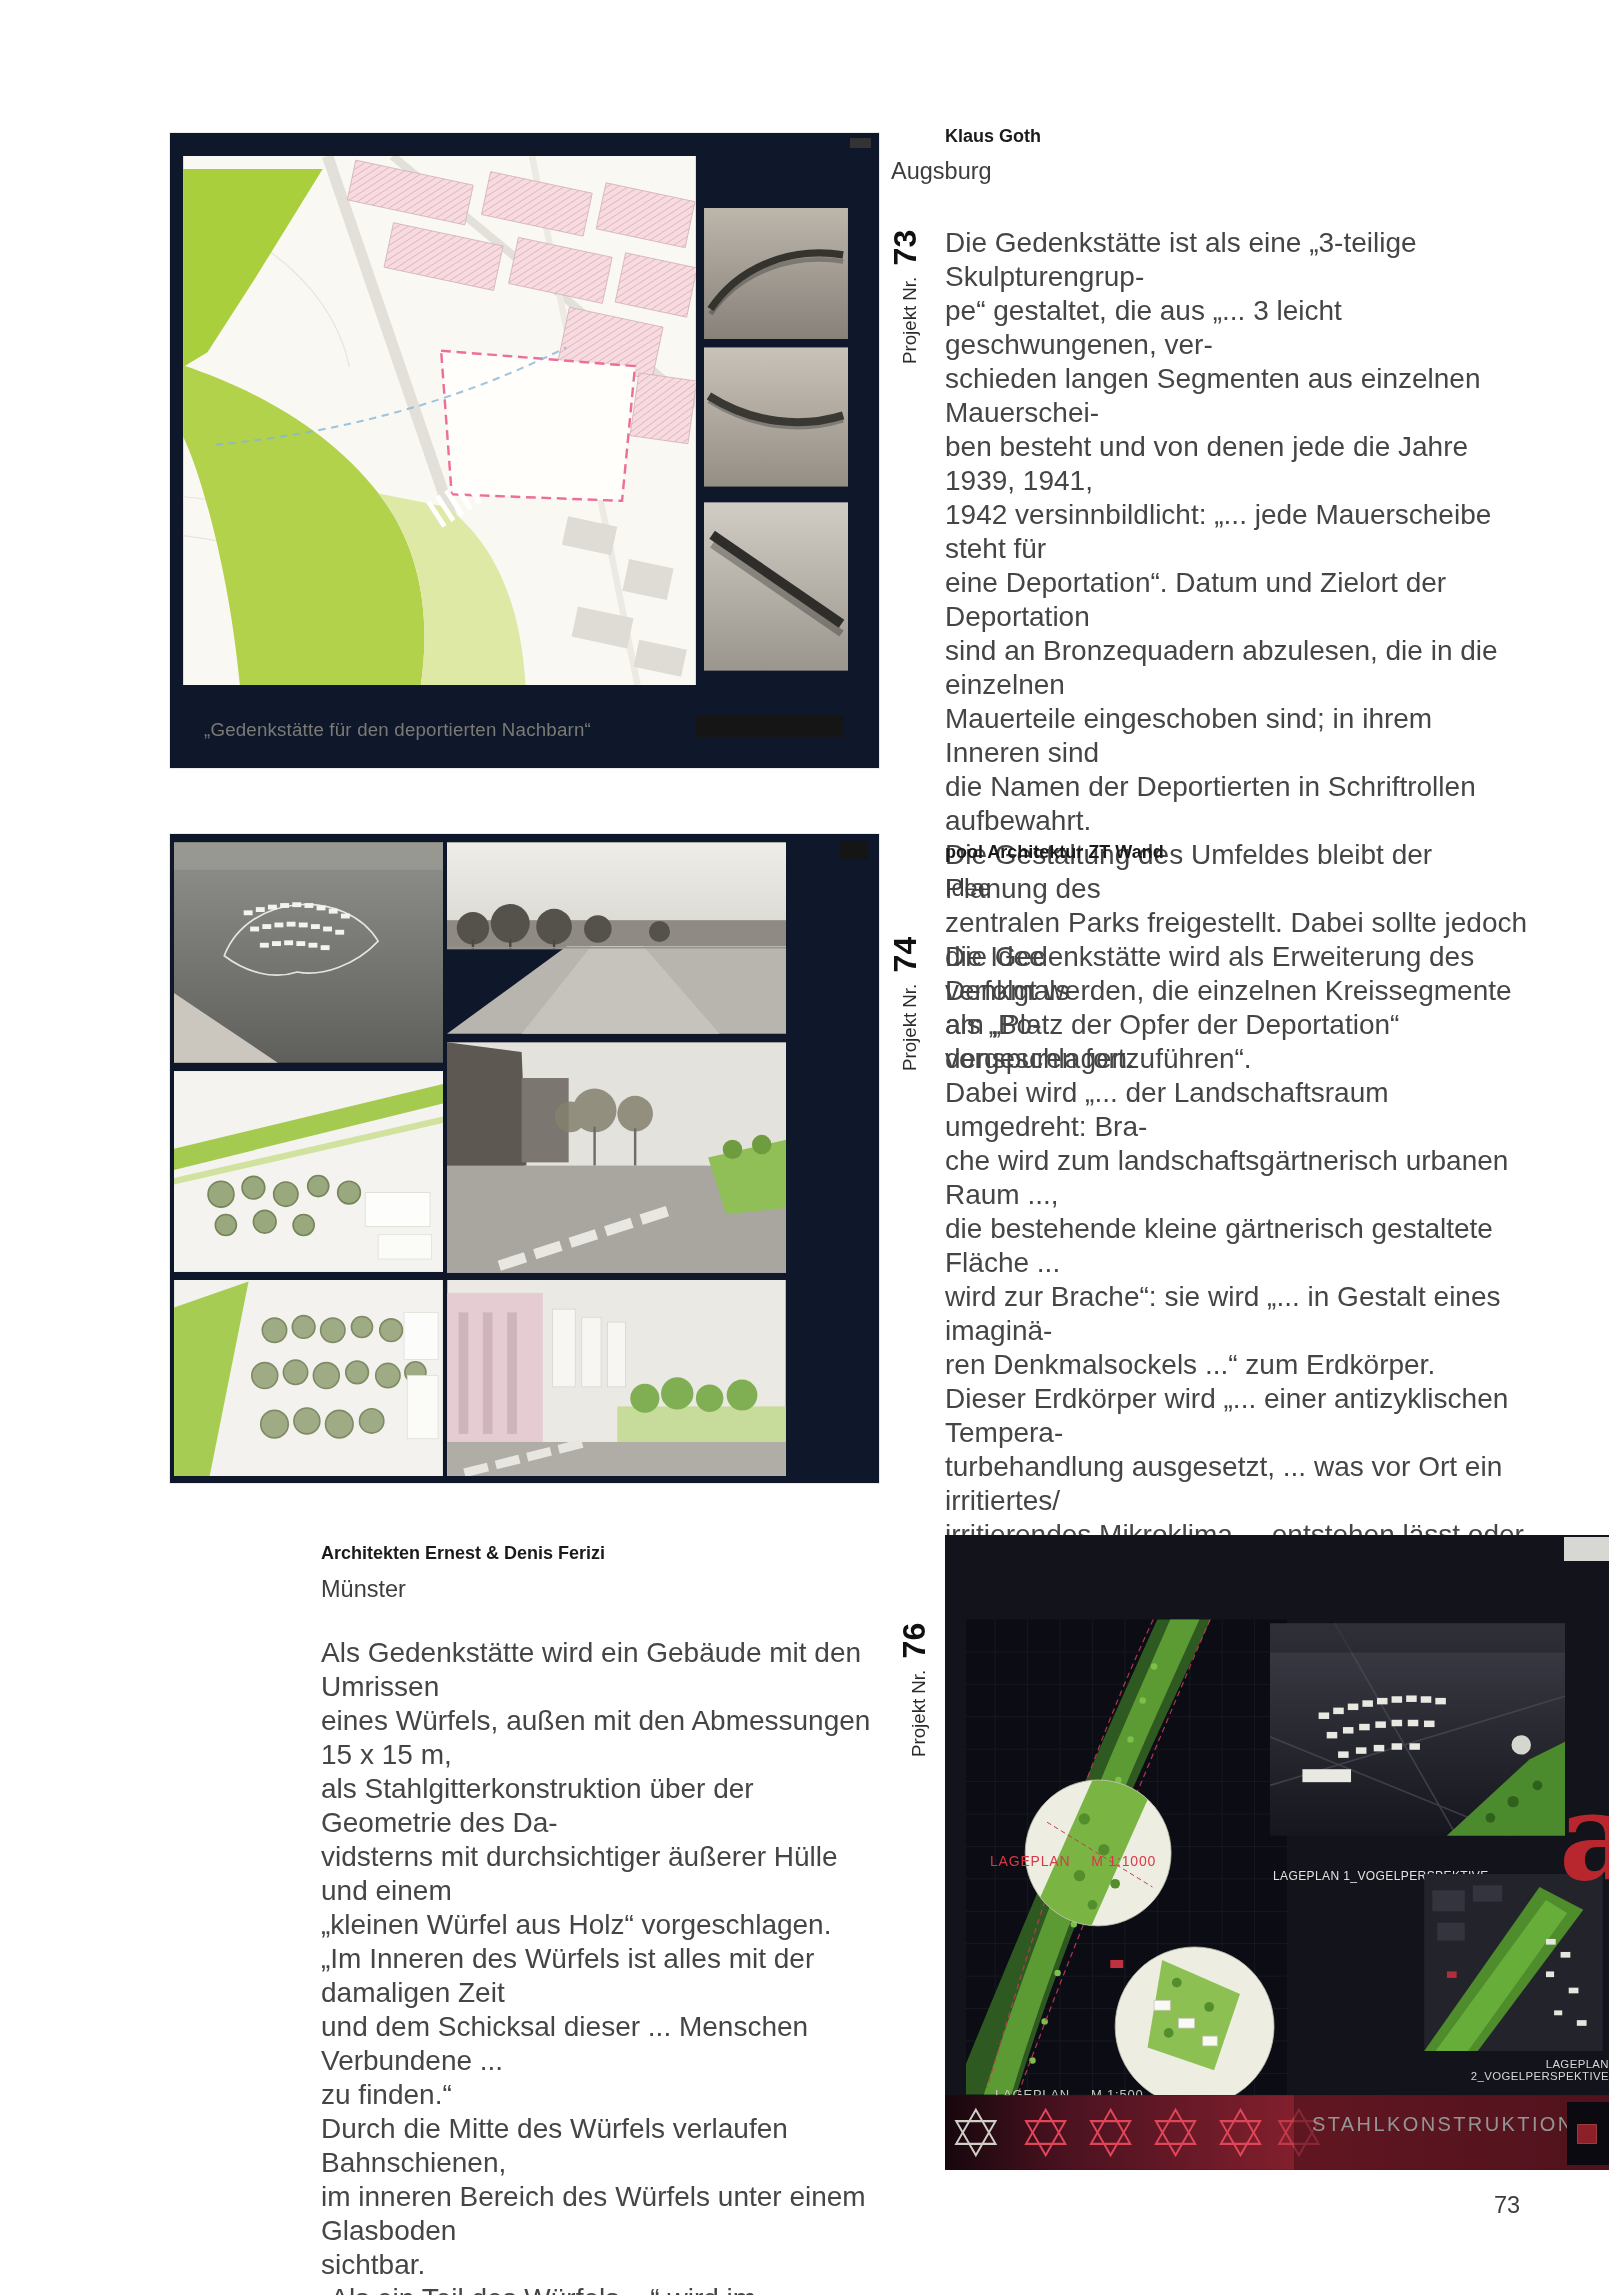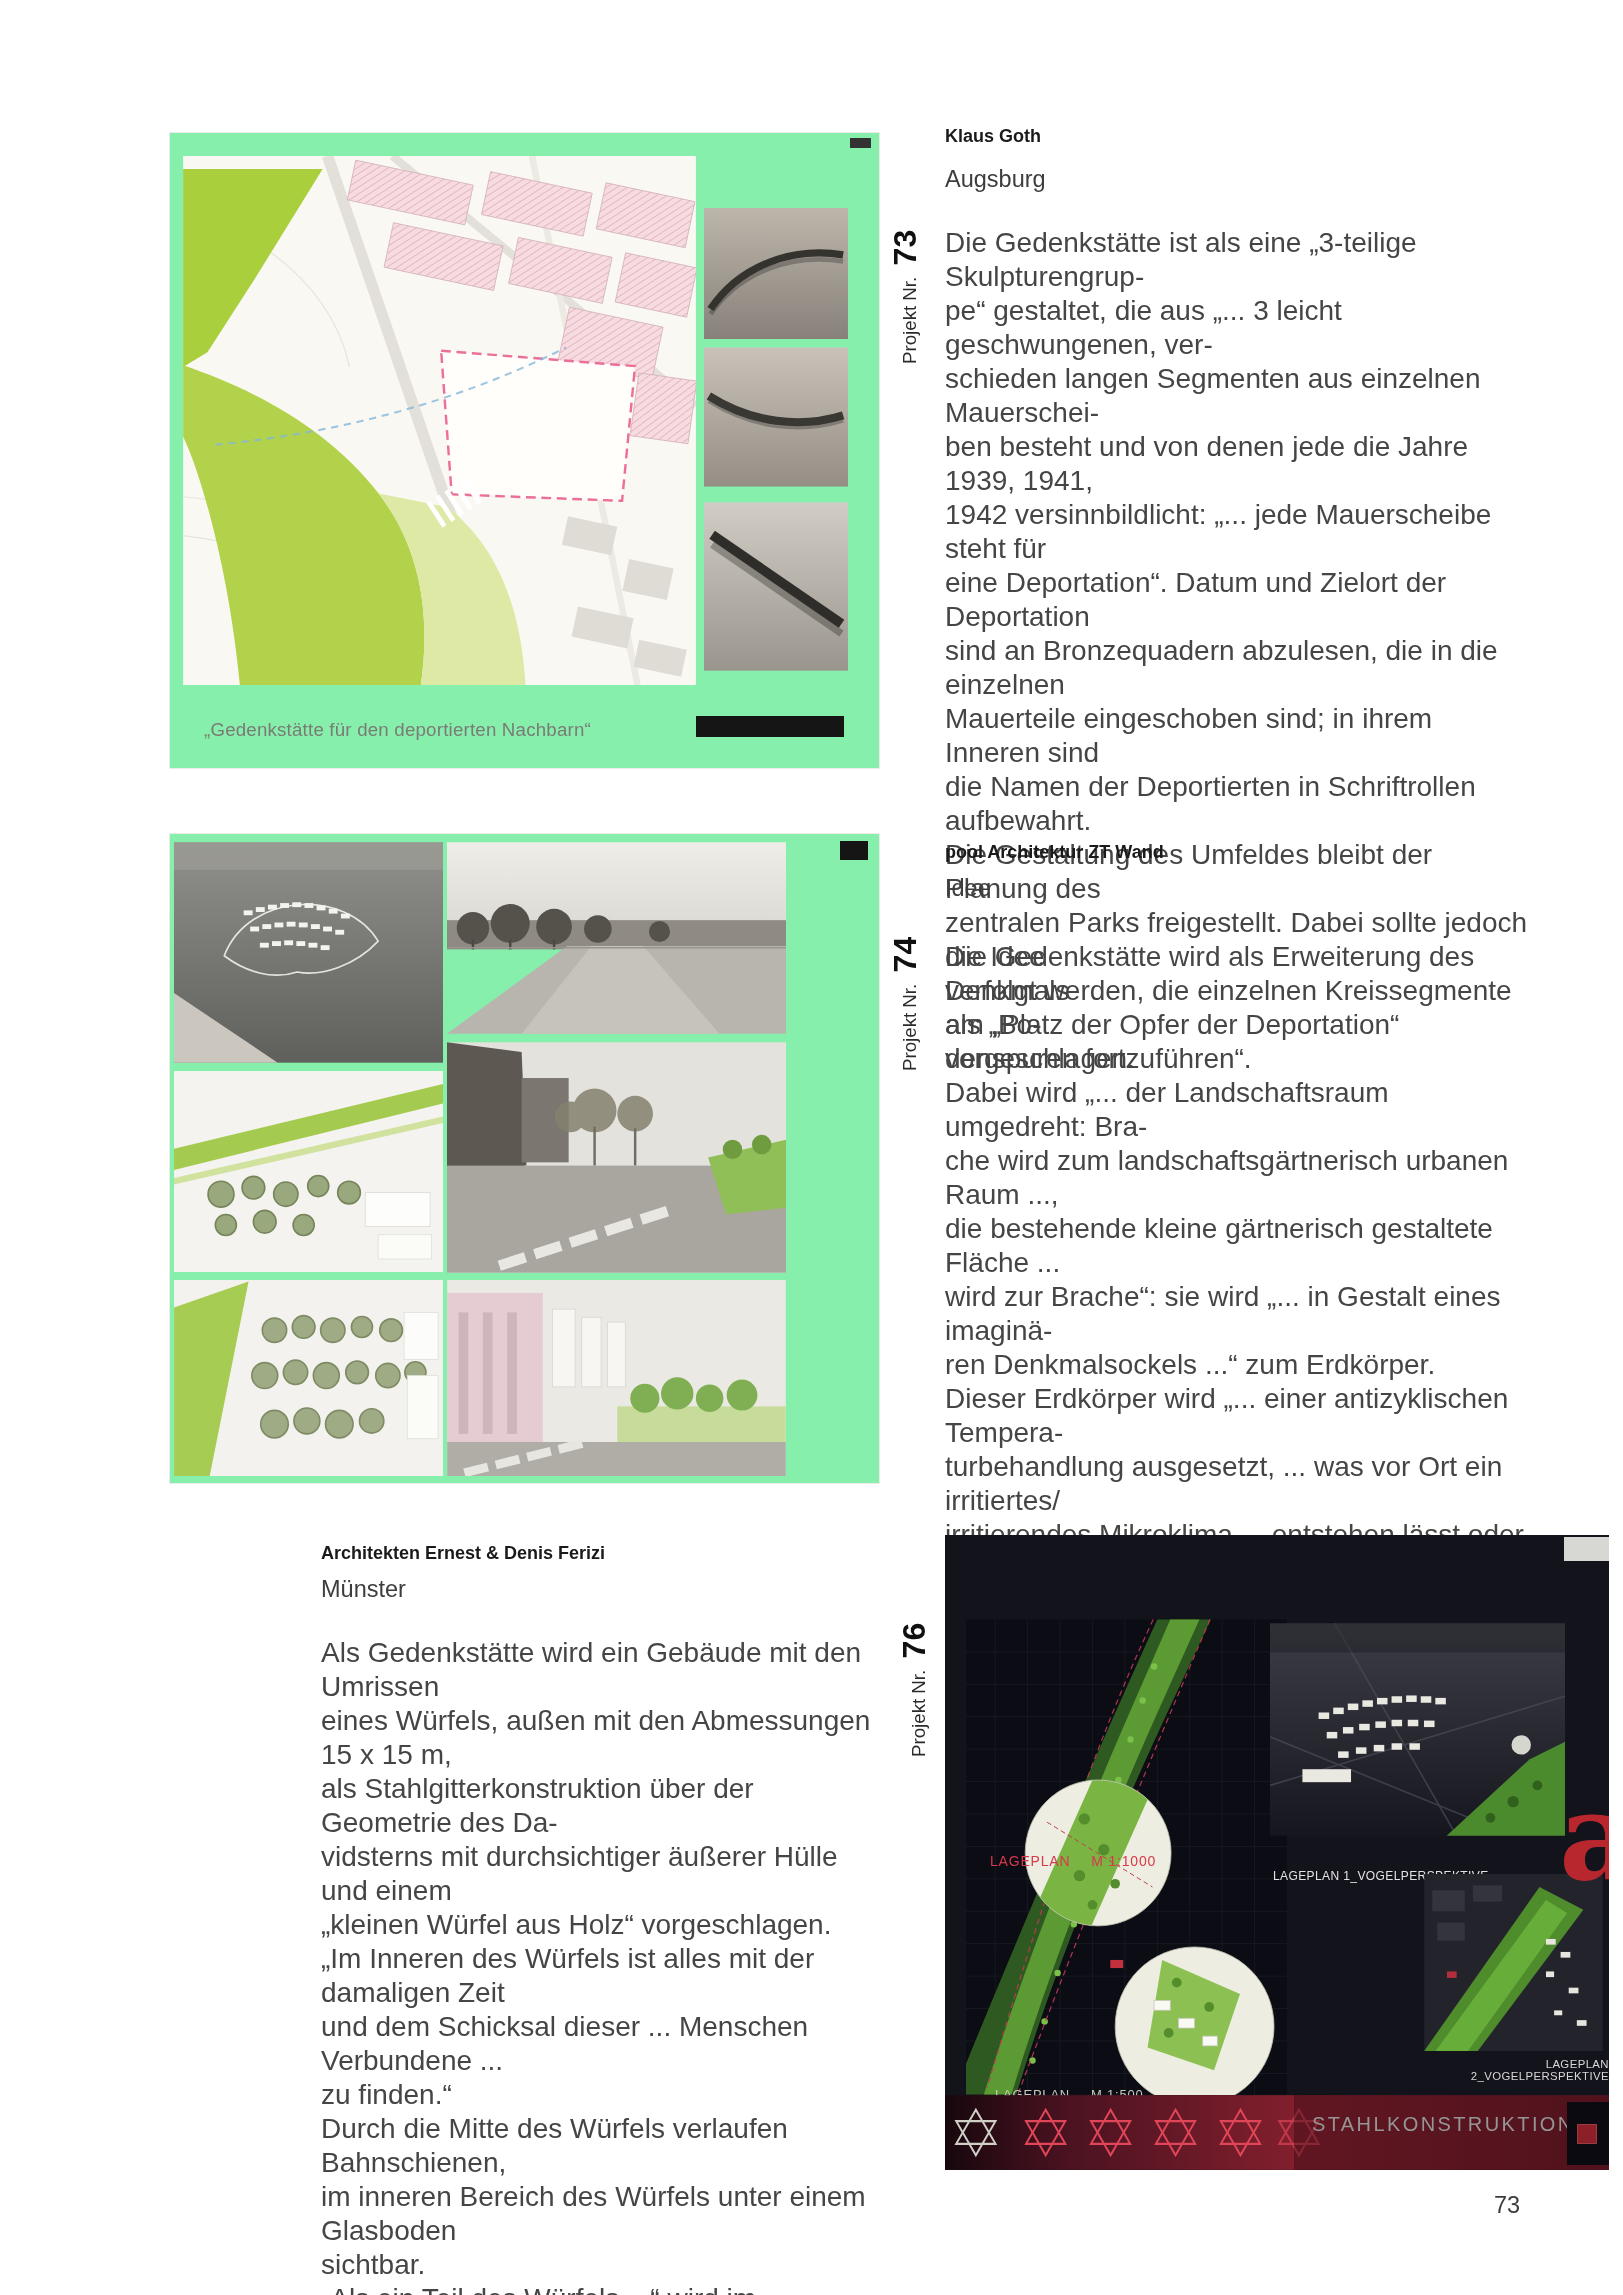--- a/index.html
+++ b/index.html
@@ -1,19 +1,19 @@
 <!DOCTYPE html>
 <html style="font-size:13px"><head>
 <meta charset="utf-8">
 <style>
   html,body{margin:0;padding:0;background:#ffffff;}
   .page{position:relative;width:1623px;height:2295px;background:#ffffff;overflow:hidden;
         font-family:"Liberation Sans", sans-serif;color:#3f3f3f;}
   .abs{position:absolute;}
-  .panel{position:absolute;background:#86efac;box-shadow:0 0 0 0.8px #e7e7e3;}
+  .panel{position:absolute;background:#0f172a;box-shadow:0 0 0 0.8px #e7e7e3;}
   .heading{font-size:18px;font-weight:bold;color:#1a1a1a;line-height:29px;}
   .sub{font-size:23.5px;color:#3d3d3d;line-height:29px;}
   .body-text{font-size:28px;line-height:34px;color:#454545;white-space:pre-line;}
   .caption{font-size:18.7px;color:#7b7b76;letter-spacing:0.2px;}
   .vlabel{display:flex;align-items:baseline;gap:11.4px;transform-origin:0 0;transform:rotate(-90deg);white-space:nowrap;width:162px;}
   .vlabel .vsmall{font-size:18.7px;color:#2b2b2b;}
   .vlabel .vnum{font-size:32px;font-weight:bold;color:#101010;}
   .poster{position:absolute;background:#13131b;overflow:hidden;}
   .poster-title{position:absolute;left:0;right:0;text-align:center;font-size:24px;font-weight:bold;
                 letter-spacing:1.6px;color:#eaeaec;}
@@ -117,21 +117,21 @@
     <div class="blackbar" style="left:526px;top:583px;width:148px;height:21px;"></div>
     <div class="blackbar" style="left:680px;top:4.9px;width:21px;height:9.7px;background:#333;"></div>
   </div>
 
   <div class="abs vlabel" style="left:887px;top:364px;">
     <span class="vsmall">Projekt Nr.</span>
     <span class="vnum">73</span>
   </div>
 
   <div class="abs heading" style="left:945px;top:122px;">Klaus Goth</div>
-  <div class="abs sub" style="left:945px;top:157px;margin-top:8px;">Augsburg</div>
+  <div class="abs sub" style="left:891px;top:157px;">Augsburg</div>
   <div class="abs body-text" style="left:945px;top:226px;width:584px;">Die Gedenkstätte ist als eine „3-teilige Skulpturengrup-
 pe“ gestaltet, die aus „... 3 leicht geschwungenen, ver-
 schieden langen Segmenten aus einzelnen Mauerschei-
 ben besteht und von denen jede die Jahre 1939, 1941,
 1942 versinnbildlicht: „... jede Mauerscheibe steht für
 eine Deportation“. Datum und Zielort der Deportation
 sind an Bronzequadern abzulesen, die in die einzelnen
 Mauerteile eingeschoben sind; in ihrem Inneren sind
 die Namen der Deportierten in Schriftrollen aufbewahrt.
 Die Gestaltung des Umfeldes bleibt der Planung des

